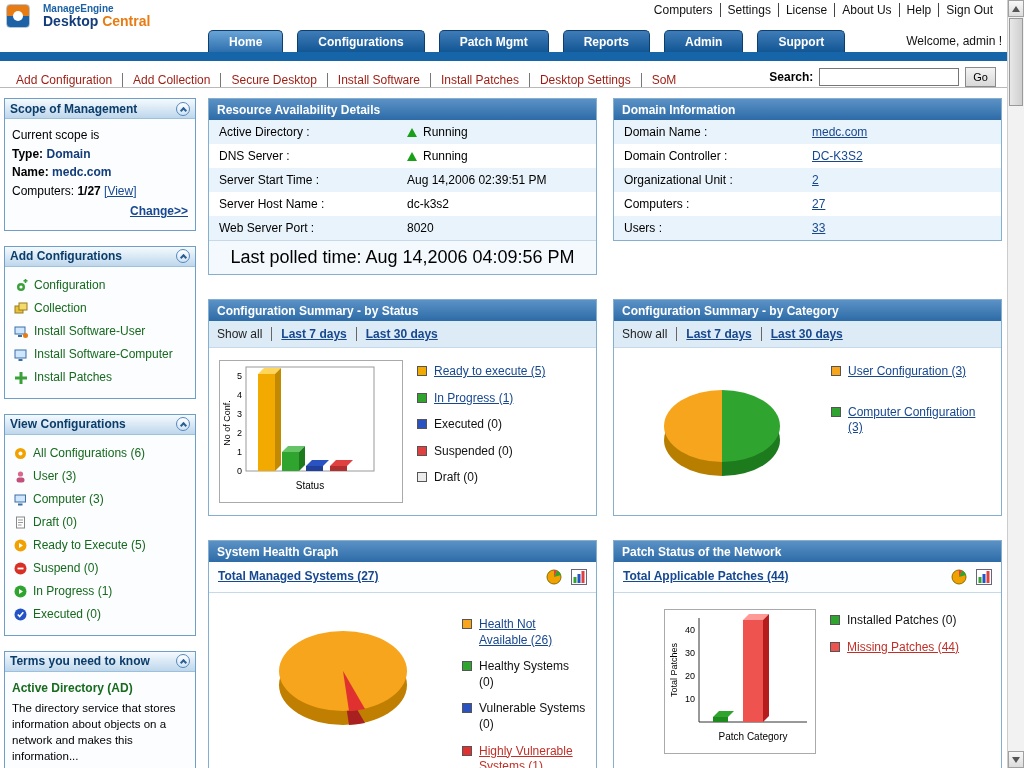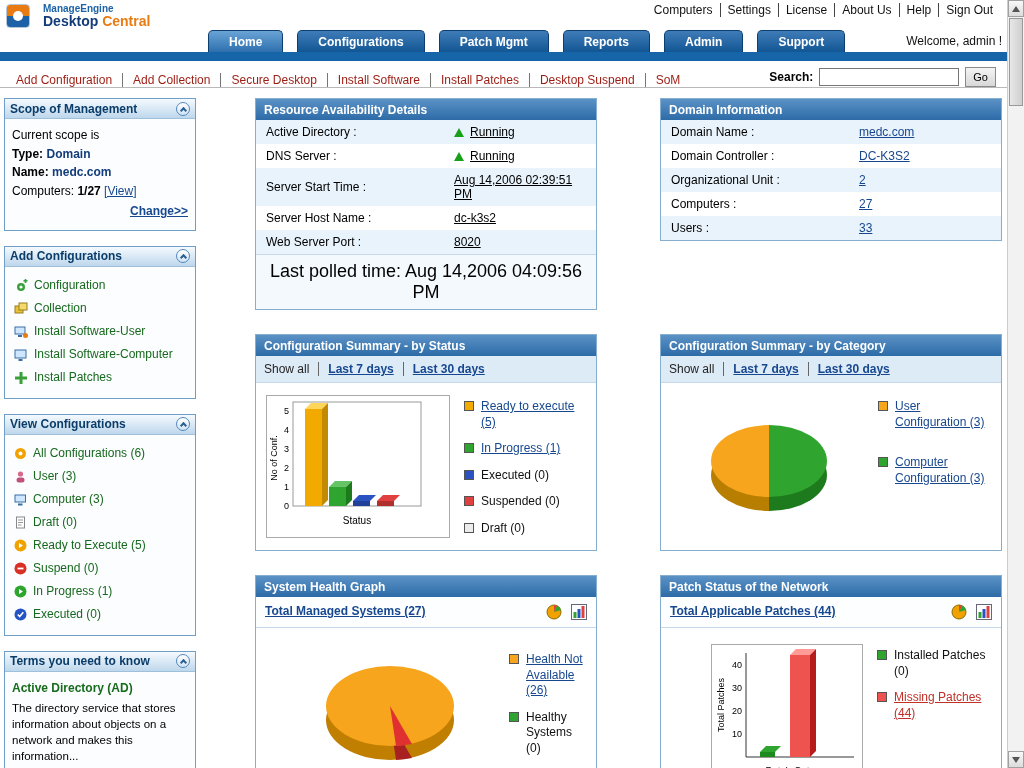--- a/index.html
+++ b/index.html
@@ -62,27 +62,27 @@
   .change-line{text-align:right;margin-top:2px;}
   .change-line a{font-weight:bold;}
   .side-list{list-style:none;}
   .side-list li{display:flex;align-items:flex-start;gap:6px;padding:4px 2px;}
   .side-list a{color:#17691d;text-decoration:none;line-height:1.25;}
   .mini-ic{flex:none;margin-top:1px;}
   .term-title{color:#176b1d;font-weight:bold;margin-bottom:2px;}
   .term-def{font-size:11.5px;line-height:1.4;}
 
   
-  .panel{border:1px solid #86aecf;background:#fff;margin-left:47px;}
+  .panel{border:1px solid #86aecf;background:#fff;}
   .panel-head{height:21px;background:linear-gradient(#5b92c6,#2d6ba7);color:#fff;font-weight:bold;
     font-size:12px;display:flex;align-items:center;padding:0 8px;}
   .kv{display:flex;align-items:center;padding:5px 10px;font-size:12px;}
   .kv.alt{background:#e9f3fb;}
   .kv .k{width:188px;flex:none;}
-  .kv .v{display:flex;align-items:center;gap:6px;text-decoration:underline;}
+  .kv .v{display:flex;align-items:center;gap:6px;}
   .tri-up{width:0;height:0;border-left:5px solid transparent;border-right:5px solid transparent;
     border-bottom:9px solid #18a018;}
   .panel-foot{border-top:1px solid #c5d9ea;background:#f4f9fd;text-align:center;padding:6px;font-size:18px;}
 
   .filter-row{background:#ddebf7;border-bottom:1px solid #c5d9ea;padding:6px 8px;display:flex;align-items:center;}
   .filter-row .showall{color:#222;padding-right:9px;border-right:1px solid #666;text-decoration:none;}
   .filter-row a.flt{font-weight:bold;color:#17488f;padding:0 9px;border-right:1px solid #666;}
   .filter-row a.flt:last-child{border-right:none;}
 
   .sub-head{display:flex;justify-content:space-between;align-items:flex-start;
@@ -142,21 +142,21 @@
   <span class="welcome">Welcome, admin !</span>
 </div>
 <div class="blue-strip"></div>
 
 <div class="menubar">
   <a class="mlink">Add Configuration</a>
   <a class="mlink">Add Collection</a>
   <a class="mlink">Secure Desktop</a>
   <a class="mlink">Install Software</a>
   <a class="mlink">Install Patches</a>
-  <a class="mlink">Desktop Suspend</a>
+  <a class="mlink">Desktop Settings</a>
   <a class="mlink">SoM</a>
   <div class="search">
     <label>Search:</label>
     <input type="text" style="">
     <button>Go</button>
   </div>
 </div>
 
 <div class="content">
 
@@ -490,20 +490,24 @@
         <ul class="legend">
           <li>
               <span class="sw" style="background-color: rgb(246, 165, 28);"></span>
               <a class="leg-link">Health Not Available (26)</a>
             </li>
           <li>
               <span class="sw" style="background-color: rgb(47, 165, 47);"></span>
               <span class="leg-plain">Healthy Systems (0)</span>
             </li>
           <li>
+              <span class="sw" style="background-color: rgb(42, 82, 192);"></span>
+              <span class="leg-plain">Vulnerable Systems (0)</span>
+            </li>
+          <li>
               <span class="sw" style="background-color: rgb(224, 48, 48);"></span>
               <a class="red-link">Highly Vulnerable Systems (1)</a>
             </li>
         </ul>
       </div>
     </div>
 
     <div class="panel">
       <div class="panel-head">Patch Status of the Network</div>
       <div class="sub-head">

